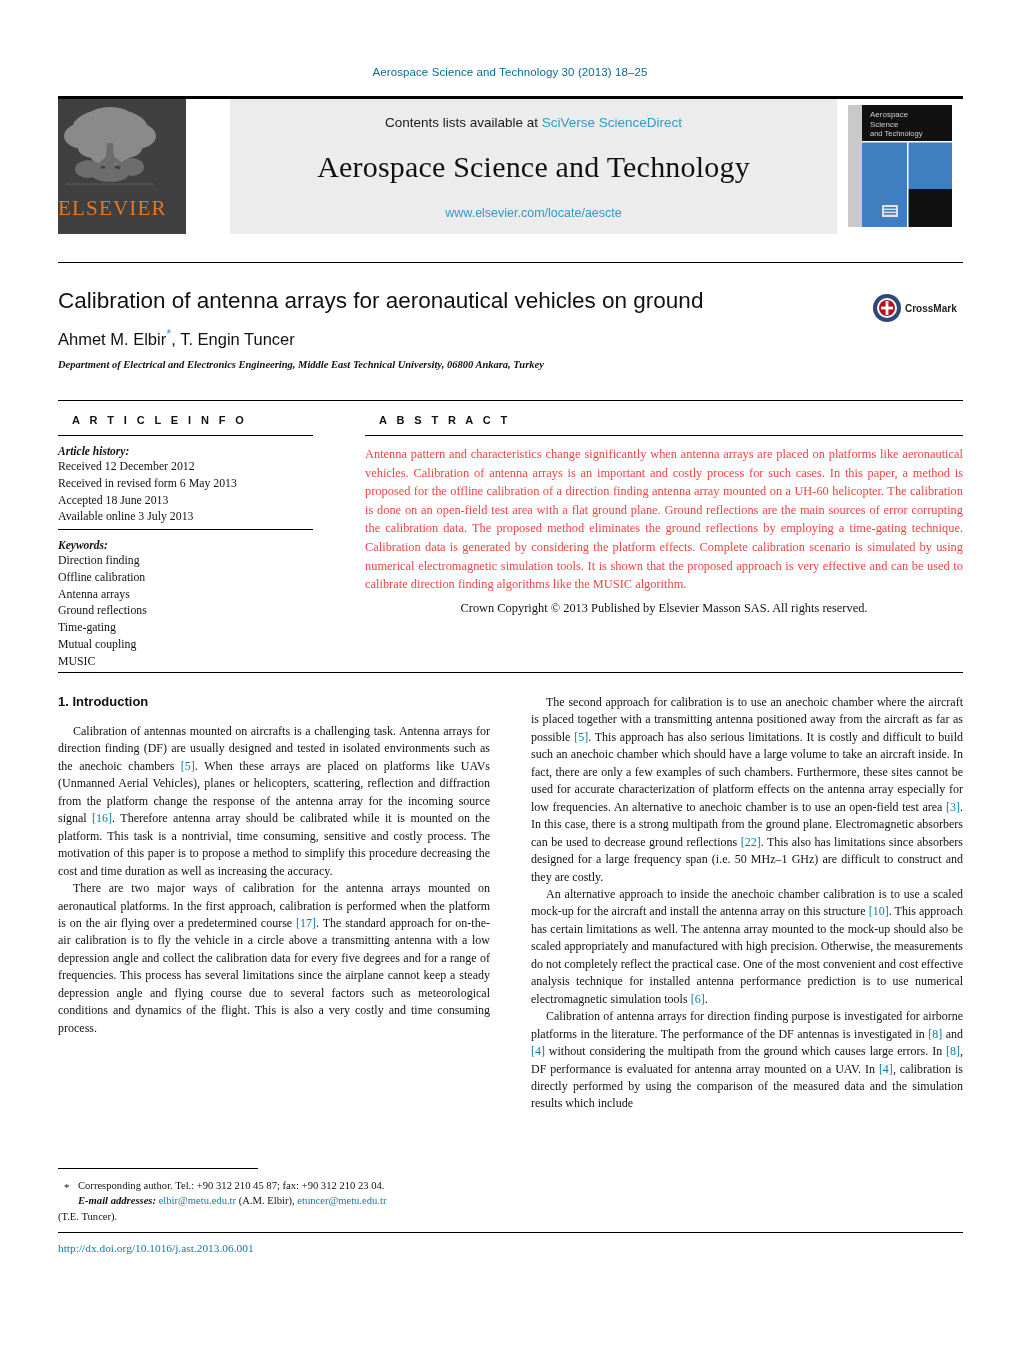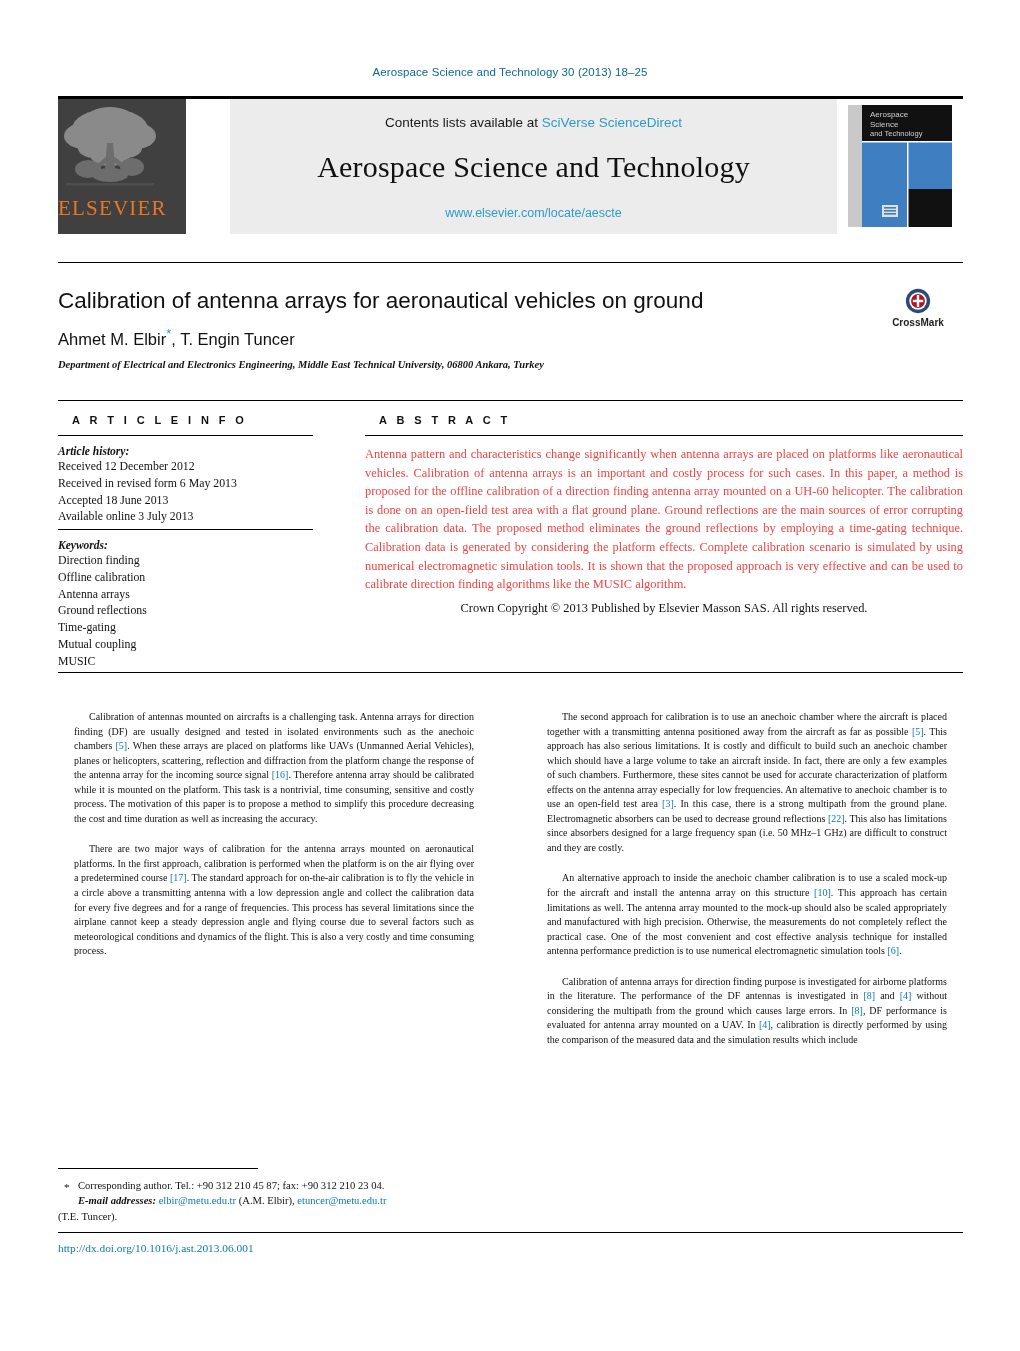--- a/index.html
+++ b/index.html
@@ -167,21 +167,20 @@
   }
   .crossmark {
     position: absolute;
     top: 288px;
     left: 872px;
     width: 92px;
     height: 40px;
     display: flex;
     align-items: center;
     gap: 3px;
-    flex-direction: column;
   }
   .crossmark-label {
     font-family: "Liberation Sans", sans-serif;
     font-size: 10px;
     font-weight: bold;
     color: #222222;
   }
 
   
   .band-rule-top {
@@ -273,25 +272,25 @@
   }
   .sec-title {
     font-family: "Liberation Sans", sans-serif;
     font-size: 13px;
     font-weight: bold;
     color: #111111;
     margin: 0 0 14px 0;
   }
   .para {
     font-family: "Liberation Serif", serif;
-    font-size: 10px;
+    font-size: 12px;
     line-height: 1.455;
     text-align: justify;
     text-indent: 15px;
-    margin: 16px;
+    margin: 0;
     color: #111111;
     hyphens: auto;
   }
   .para + .para { margin-top: 0; }
   .ref { color: #0b7bab; }
 
   
   .footnote-rule {
     position: absolute;
     top: 1168px;
@@ -459,20 +458,21 @@
   <div class="abstract-col">
     <div class="sect-head">A B S T R A C T</div>
     <div class="thin-rule"></div>
     <div class="abstract-text">Antenna pattern and characteristics change significantly when antenna arrays are placed on platforms like aeronautical vehicles. Calibration of antenna arrays is an important and costly process for such cases. In this paper, a method is proposed for the offline calibration of a direction finding antenna array mounted on a UH-60 helicopter. The calibration is done on an open-field test area with a flat ground plane. Ground reflections are the main sources of error corrupting the calibration data. The proposed method eliminates the ground reflections by employing a time-gating technique. Calibration data is generated by considering the platform effects. Complete calibration scenario is simulated by using numerical electromagnetic simulation tools. It is shown that the proposed approach is very effective and can be used to calibrate direction finding algorithms like the MUSIC algorithm.</div>
     <div class="abstract-copy">Crown Copyright © 2013 Published by Elsevier Masson SAS. All rights reserved.</div>
   </div>
 
   <div class="band-rule-bottom"></div>
 
   <div class="body-left">
+    <div class="sec-title">1. Introduction</div>
     <div id="left-paras">
         <p class="para"><span>Calibration of antennas mounted on aircrafts is a challenging task. Antenna arrays for direction finding (DF) are usually designed and tested in isolated environments such as the anechoic chambers </span><span class="ref">[5]</span><span>. When these arrays are placed on platforms like UAVs (Unmanned Aerial Vehicles), planes or helicopters, scattering, reflection and diffraction from the platform change the response of the antenna array for the incoming source signal </span><span class="ref">[16]</span><span>. Therefore antenna array should be calibrated while it is mounted on the platform. This task is a nontrivial, time consuming, sensitive and costly process. The motivation of this paper is to propose a method to simplify this procedure decreasing the cost and time duration as well as increasing the accuracy.</span></p>
         <p class="para"><span>There are two major ways of calibration for the antenna arrays mounted on aeronautical platforms. In the first approach, calibration is performed when the platform is on the air flying over a predetermined course </span><span class="ref">[17]</span><span>. The standard approach for on-the-air calibration is to fly the vehicle in a circle above a transmitting antenna with a low depression angle and collect the calibration data for every five degrees and for a range of frequencies. This process has several limitations since the airplane cannot keep a steady depression angle and flying course due to several factors such as meteorological conditions and dynamics of the flight. This is also a very costly and time consuming process.</span></p>
       </div>
   </div>
 
   <div class="body-right">
     <div id="right-paras">
         <p class="para"><span>The second approach for calibration is to use an anechoic chamber where the aircraft is placed together with a transmitting antenna positioned away from the aircraft as far as possible </span><span class="ref">[5]</span><span>. This approach has also serious limitations. It is costly and difficult to build such an anechoic chamber which should have a large volume to take an aircraft inside. In fact, there are only a few examples of such chambers. Furthermore, these sites cannot be used for accurate characterization of platform effects on the antenna array especially for low frequencies. An alternative to anechoic chamber is to use an open-field test area </span><span class="ref">[3]</span><span>. In this case, there is a strong multipath from the ground plane. Electromagnetic absorbers can be used to decrease ground reflections </span><span class="ref">[22]</span><span>. This also has limitations since absorbers designed for a large frequency span (i.e. 50 MHz–1 GHz) are difficult to construct and they are costly.</span></p>
         <p class="para"><span>An alternative approach to inside the anechoic chamber calibration is to use a scaled mock-up for the aircraft and install the antenna array on this structure </span><span class="ref">[10]</span><span>. This approach has certain limitations as well. The antenna array mounted to the mock-up should also be scaled appropriately and manufactured with high precision. Otherwise, the measurements do not completely reflect the practical case. One of the most convenient and cost effective analysis technique for installed antenna performance prediction is to use numerical electromagnetic simulation tools </span><span class="ref">[6]</span><span>.</span></p>

